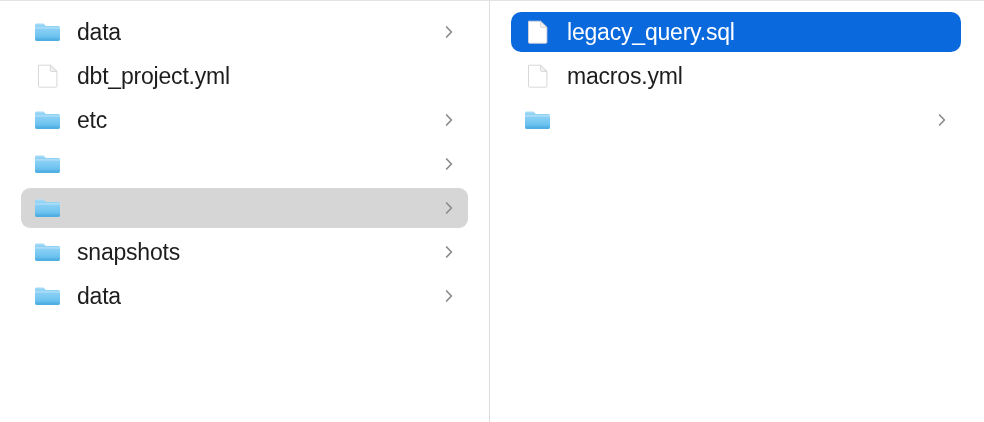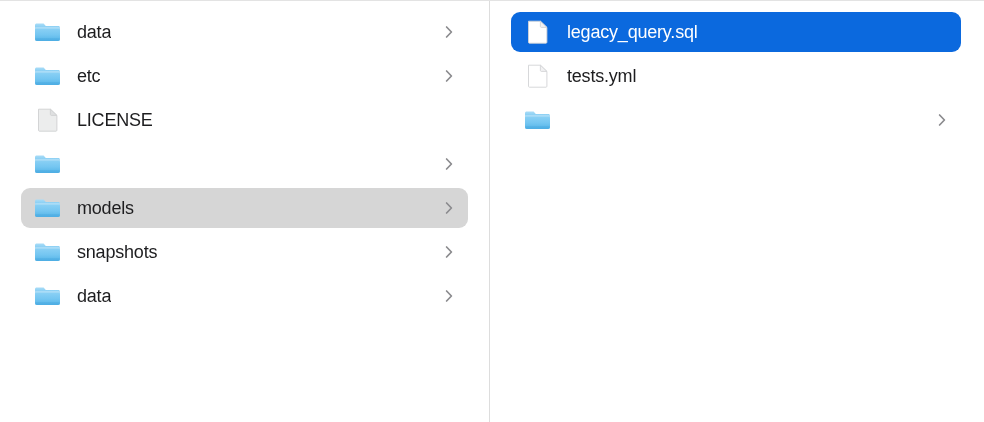--- a/index.html
+++ b/index.html
@@ -58,41 +58,42 @@
     padding-left: 12px;
     padding-right: 10px;
   }
   .col-right .row {
     margin-left: 21px;
     margin-right: 22px;
   }
 
   .row.sel-active {
     background: #0b69de;
+    border-radius: 10px;
   }
   .row.sel-inactive {
     background: #d6d6d6;
   }
 
   
   .icon {
     position: relative;
     width: 30px;
     height: 26px;
     flex: 0 0 30px;
     margin-right: 14px;
   }
   .icon svg {
     display: block;
     width: 30px;
     height: 26px;
   }
 
   .label {
-    font-size: 18px;
+    font-size: 23px;
     line-height: 26px;
     color: #1d1d1f;
     letter-spacing: -0.2px;
     white-space: nowrap;
     overflow: hidden;
     text-overflow: ellipsis;
   }
   .row.sel-active .label {
     color: #ffffff;
   }
@@ -144,20 +145,35 @@
           <span class="spacer"></span>
           <span class="chevron">
             <svg viewBox="0 0 14 18" xmlns="http://www.w3.org/2000/svg">
               <path d="M4.6 4 L9.4 9 L4.6 14" fill="none" stroke="#8b8b8e" stroke-width="1.7" stroke-linecap="round" stroke-linejoin="round"></path>
             </svg>
           </span>
         </div>
         <div class="row">
           <span class="icon">
             <svg viewBox="0 0 30 26" xmlns="http://www.w3.org/2000/svg">
+              <path d="M5.5 2.2 H17.4 L23.9 8.4 V23.3 C23.9 23.8 23.5 24.2 23 24.2 H6.4 C5.9 24.2 5.5 23.8 5.5 23.3 Z" fill="#ffffff" stroke="#d3d4d6" stroke-width="0.9" stroke-linejoin="round"></path>
+              <path d="M17.4 2.2 L23.9 8.4 H18.3 C17.8 8.4 17.4 8.0 17.4 7.5 Z" fill="#f2f2f3" stroke="#d3d4d6" stroke-width="0.9" stroke-linejoin="round"></path>
+            </svg>
+          </span>
+          <span class="label">dbt_project.yml</span>
+          <span class="spacer"></span>
+          <span class="chevron hidden">
+            <svg viewBox="0 0 14 18" xmlns="http://www.w3.org/2000/svg">
+              <path d="M4.6 4 L9.4 9 L4.6 14" fill="none" stroke="#8b8b8e" stroke-width="1.7" stroke-linecap="round" stroke-linejoin="round"></path>
+            </svg>
+          </span>
+        </div>
+        <div class="row">
+          <span class="icon">
+            <svg viewBox="0 0 30 26" xmlns="http://www.w3.org/2000/svg">
               <defs>
                 <linearGradient id="fbTab" x1="0" y1="0" x2="0" y2="1">
                   <stop offset="0" stop-color="#a9dcf7"></stop>
                   <stop offset="1" stop-color="#7cc9f2"></stop>
                 </linearGradient>
                 <linearGradient id="fbBody" x1="0" y1="0" x2="0" y2="1">
                   <stop offset="0" stop-color="#8fd2f5"></stop>
                   <stop offset="0.55" stop-color="#74c6f1"></stop>
                   <stop offset="1" stop-color="#53b3e8"></stop>
                 </linearGradient>
@@ -172,35 +188,20 @@
           <span class="spacer"></span>
           <span class="chevron">
             <svg viewBox="0 0 14 18" xmlns="http://www.w3.org/2000/svg">
               <path d="M4.6 4 L9.4 9 L4.6 14" fill="none" stroke="#8b8b8e" stroke-width="1.7" stroke-linecap="round" stroke-linejoin="round"></path>
             </svg>
           </span>
         </div>
         <div class="row">
           <span class="icon">
             <svg viewBox="0 0 30 26" xmlns="http://www.w3.org/2000/svg">
-              <path d="M5.5 2.2 H17.4 L23.9 8.4 V23.3 C23.9 23.8 23.5 24.2 23 24.2 H6.4 C5.9 24.2 5.5 23.8 5.5 23.3 Z" fill="#eceded" stroke="#cfd0d1" stroke-width="0.9" stroke-linejoin="round"></path>
-              <path d="M17.4 2.2 L23.9 8.4 H18.3 C17.8 8.4 17.4 8.0 17.4 7.5 Z" fill="#dfe0e1" stroke="#cfd0d1" stroke-width="0.9" stroke-linejoin="round"></path>
-            </svg>
-          </span>
-          <span class="label">LICENSE</span>
-          <span class="spacer"></span>
-          <span class="chevron hidden">
-            <svg viewBox="0 0 14 18" xmlns="http://www.w3.org/2000/svg">
-              <path d="M4.6 4 L9.4 9 L4.6 14" fill="none" stroke="#8b8b8e" stroke-width="1.7" stroke-linecap="round" stroke-linejoin="round"></path>
-            </svg>
-          </span>
-        </div>
-        <div class="row">
-          <span class="icon">
-            <svg viewBox="0 0 30 26" xmlns="http://www.w3.org/2000/svg">
               <defs>
                 <linearGradient id="fbTab" x1="0" y1="0" x2="0" y2="1">
                   <stop offset="0" stop-color="#a9dcf7"></stop>
                   <stop offset="1" stop-color="#7cc9f2"></stop>
                 </linearGradient>
                 <linearGradient id="fbBody" x1="0" y1="0" x2="0" y2="1">
                   <stop offset="0" stop-color="#8fd2f5"></stop>
                   <stop offset="0.55" stop-color="#74c6f1"></stop>
                   <stop offset="1" stop-color="#53b3e8"></stop>
                 </linearGradient>
@@ -231,21 +232,20 @@
                   <stop offset="0.55" stop-color="#74c6f1"></stop>
                   <stop offset="1" stop-color="#53b3e8"></stop>
                 </linearGradient>
               </defs>
               <path d="M2 6.2 C2 5.2 2.7 4.5 3.7 4.5 H10.6 L12.8 6.9 H25.3 C26.3 6.9 27 7.6 27 8.6 V9.8 H2 Z" fill="url(#fbTab)"></path>
               <rect x="2" y="8.4" width="25" height="13.6" rx="1.9" fill="url(#fbBody)"></rect>
               <rect x="2" y="19.2" width="25" height="2.8" rx="1.4" fill="#4aa9e0" opacity="0.55"></rect>
               <rect x="2" y="8.4" width="25" height="1" fill="#ffffff" opacity="0.45"></rect>
             </svg>
           </span>
-          <span class="label">models</span>
           <span class="spacer"></span>
           <span class="chevron">
             <svg viewBox="0 0 14 18" xmlns="http://www.w3.org/2000/svg">
               <path d="M4.6 4 L9.4 9 L4.6 14" fill="none" stroke="#8b8b8e" stroke-width="1.7" stroke-linecap="round" stroke-linejoin="round"></path>
             </svg>
           </span>
         </div>
         <div class="row">
           <span class="icon">
             <svg viewBox="0 0 30 26" xmlns="http://www.w3.org/2000/svg">
@@ -322,21 +322,21 @@
             </svg>
           </span>
         </div>
         <div class="row">
           <span class="icon">
             <svg viewBox="0 0 30 26" xmlns="http://www.w3.org/2000/svg">
               <path d="M5.5 2.2 H17.4 L23.9 8.4 V23.3 C23.9 23.8 23.5 24.2 23 24.2 H6.4 C5.9 24.2 5.5 23.8 5.5 23.3 Z" fill="#ffffff" stroke="#d3d4d6" stroke-width="0.9" stroke-linejoin="round"></path>
               <path d="M17.4 2.2 L23.9 8.4 H18.3 C17.8 8.4 17.4 8.0 17.4 7.5 Z" fill="#f2f2f3" stroke="#d3d4d6" stroke-width="0.9" stroke-linejoin="round"></path>
             </svg>
           </span>
-          <span class="label">tests.yml</span>
+          <span class="label">macros.yml</span>
           <span class="spacer"></span>
           <span class="chevron hidden">
             <svg viewBox="0 0 14 18" xmlns="http://www.w3.org/2000/svg">
               <path d="M4.6 4 L9.4 9 L4.6 14" fill="none" stroke="#8b8b8e" stroke-width="1.7" stroke-linecap="round" stroke-linejoin="round"></path>
             </svg>
           </span>
         </div>
         <div class="row">
           <span class="icon">
             <svg viewBox="0 0 30 26" xmlns="http://www.w3.org/2000/svg">

